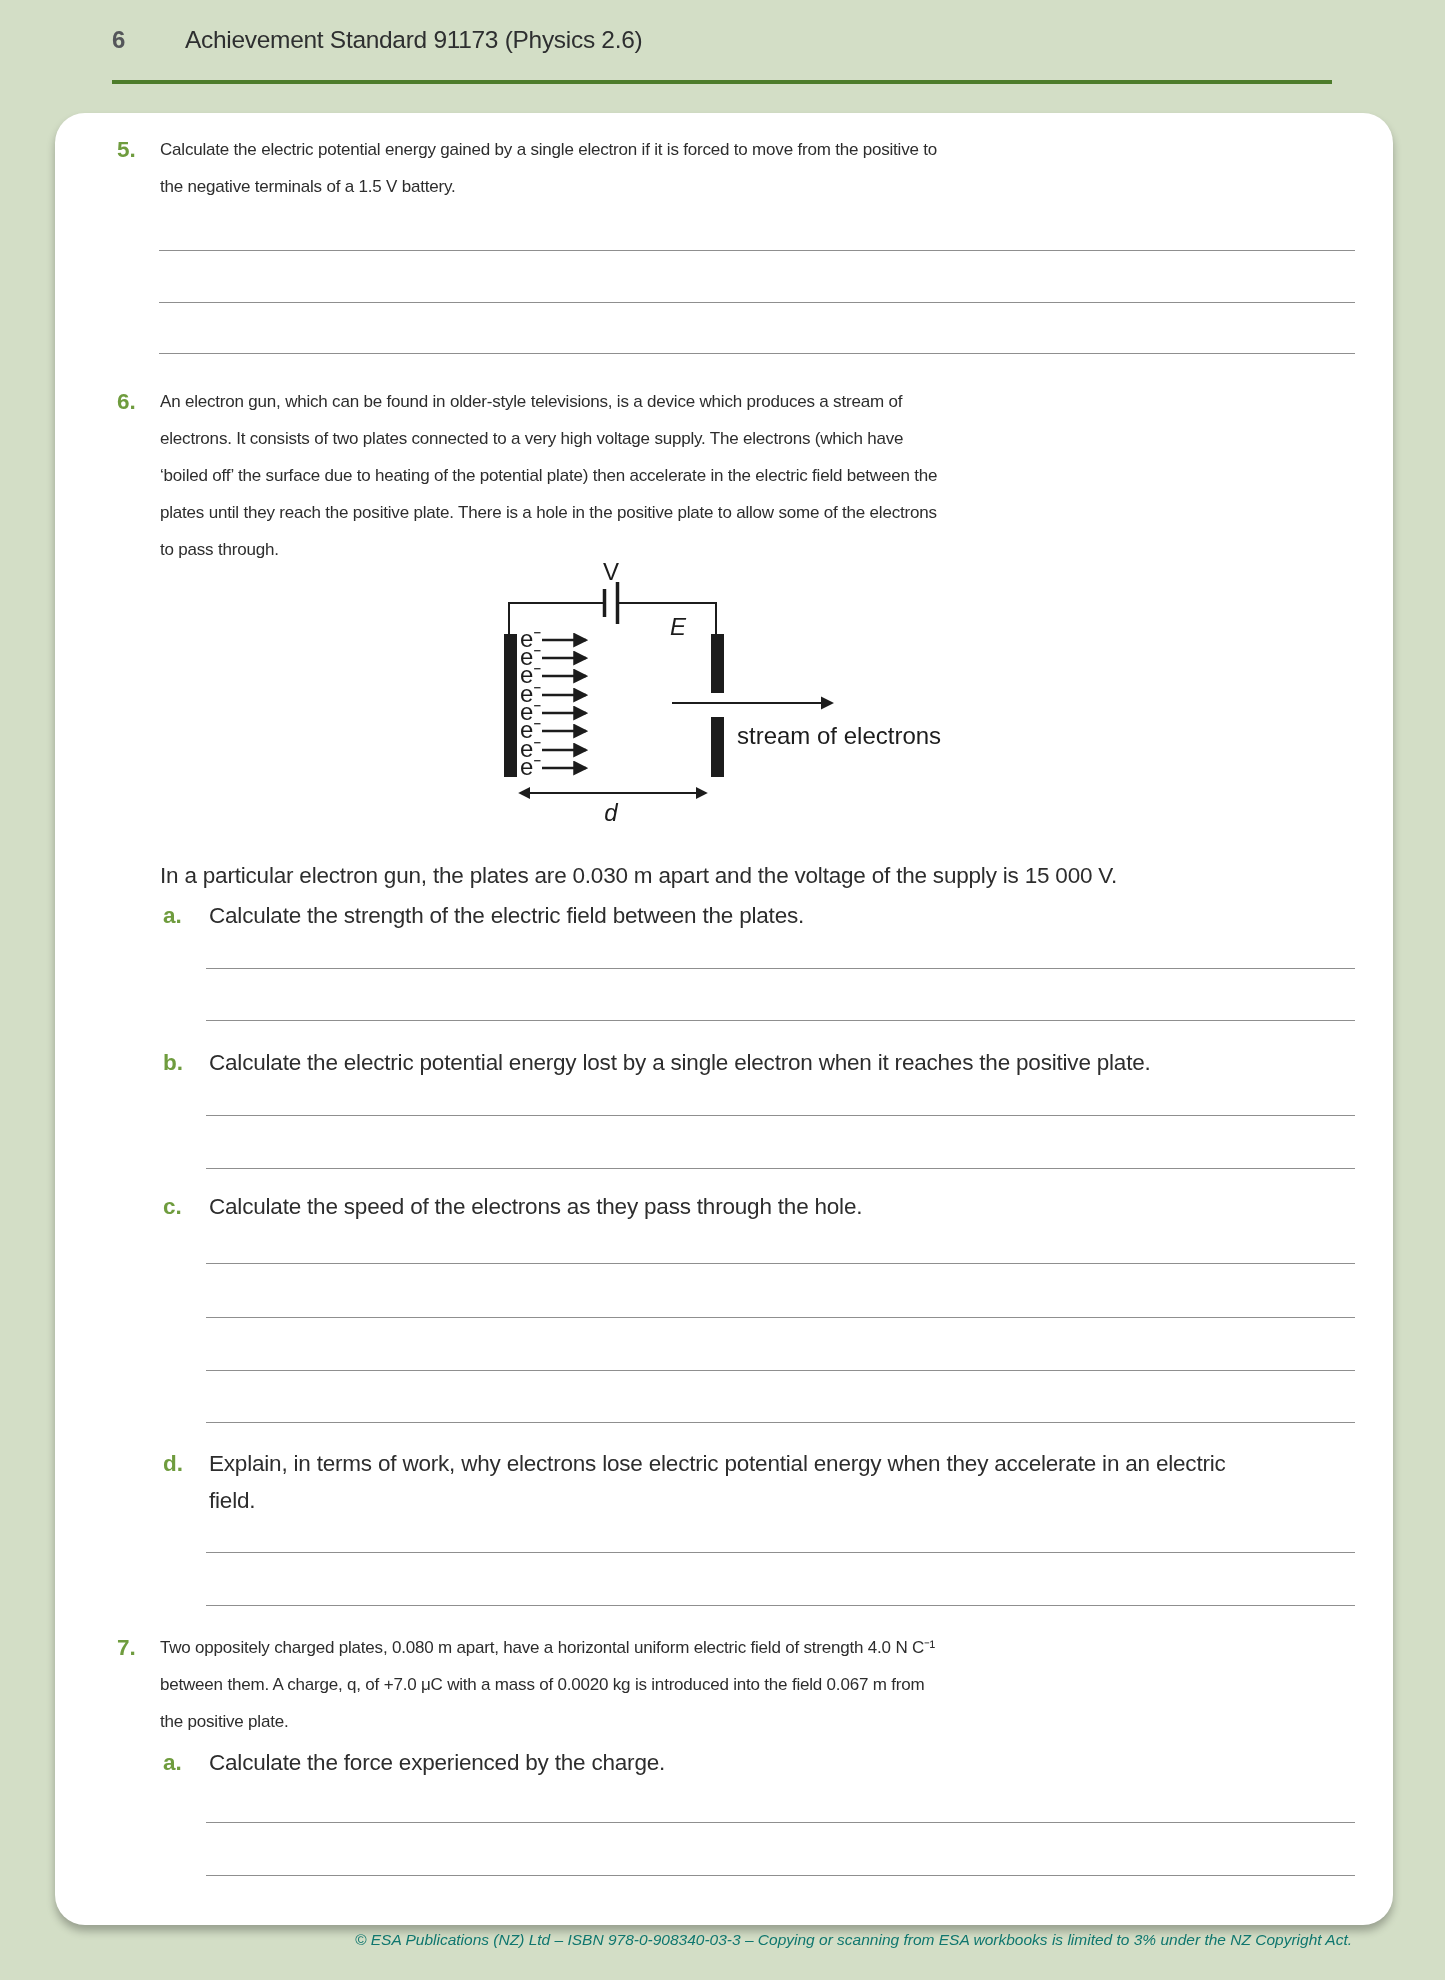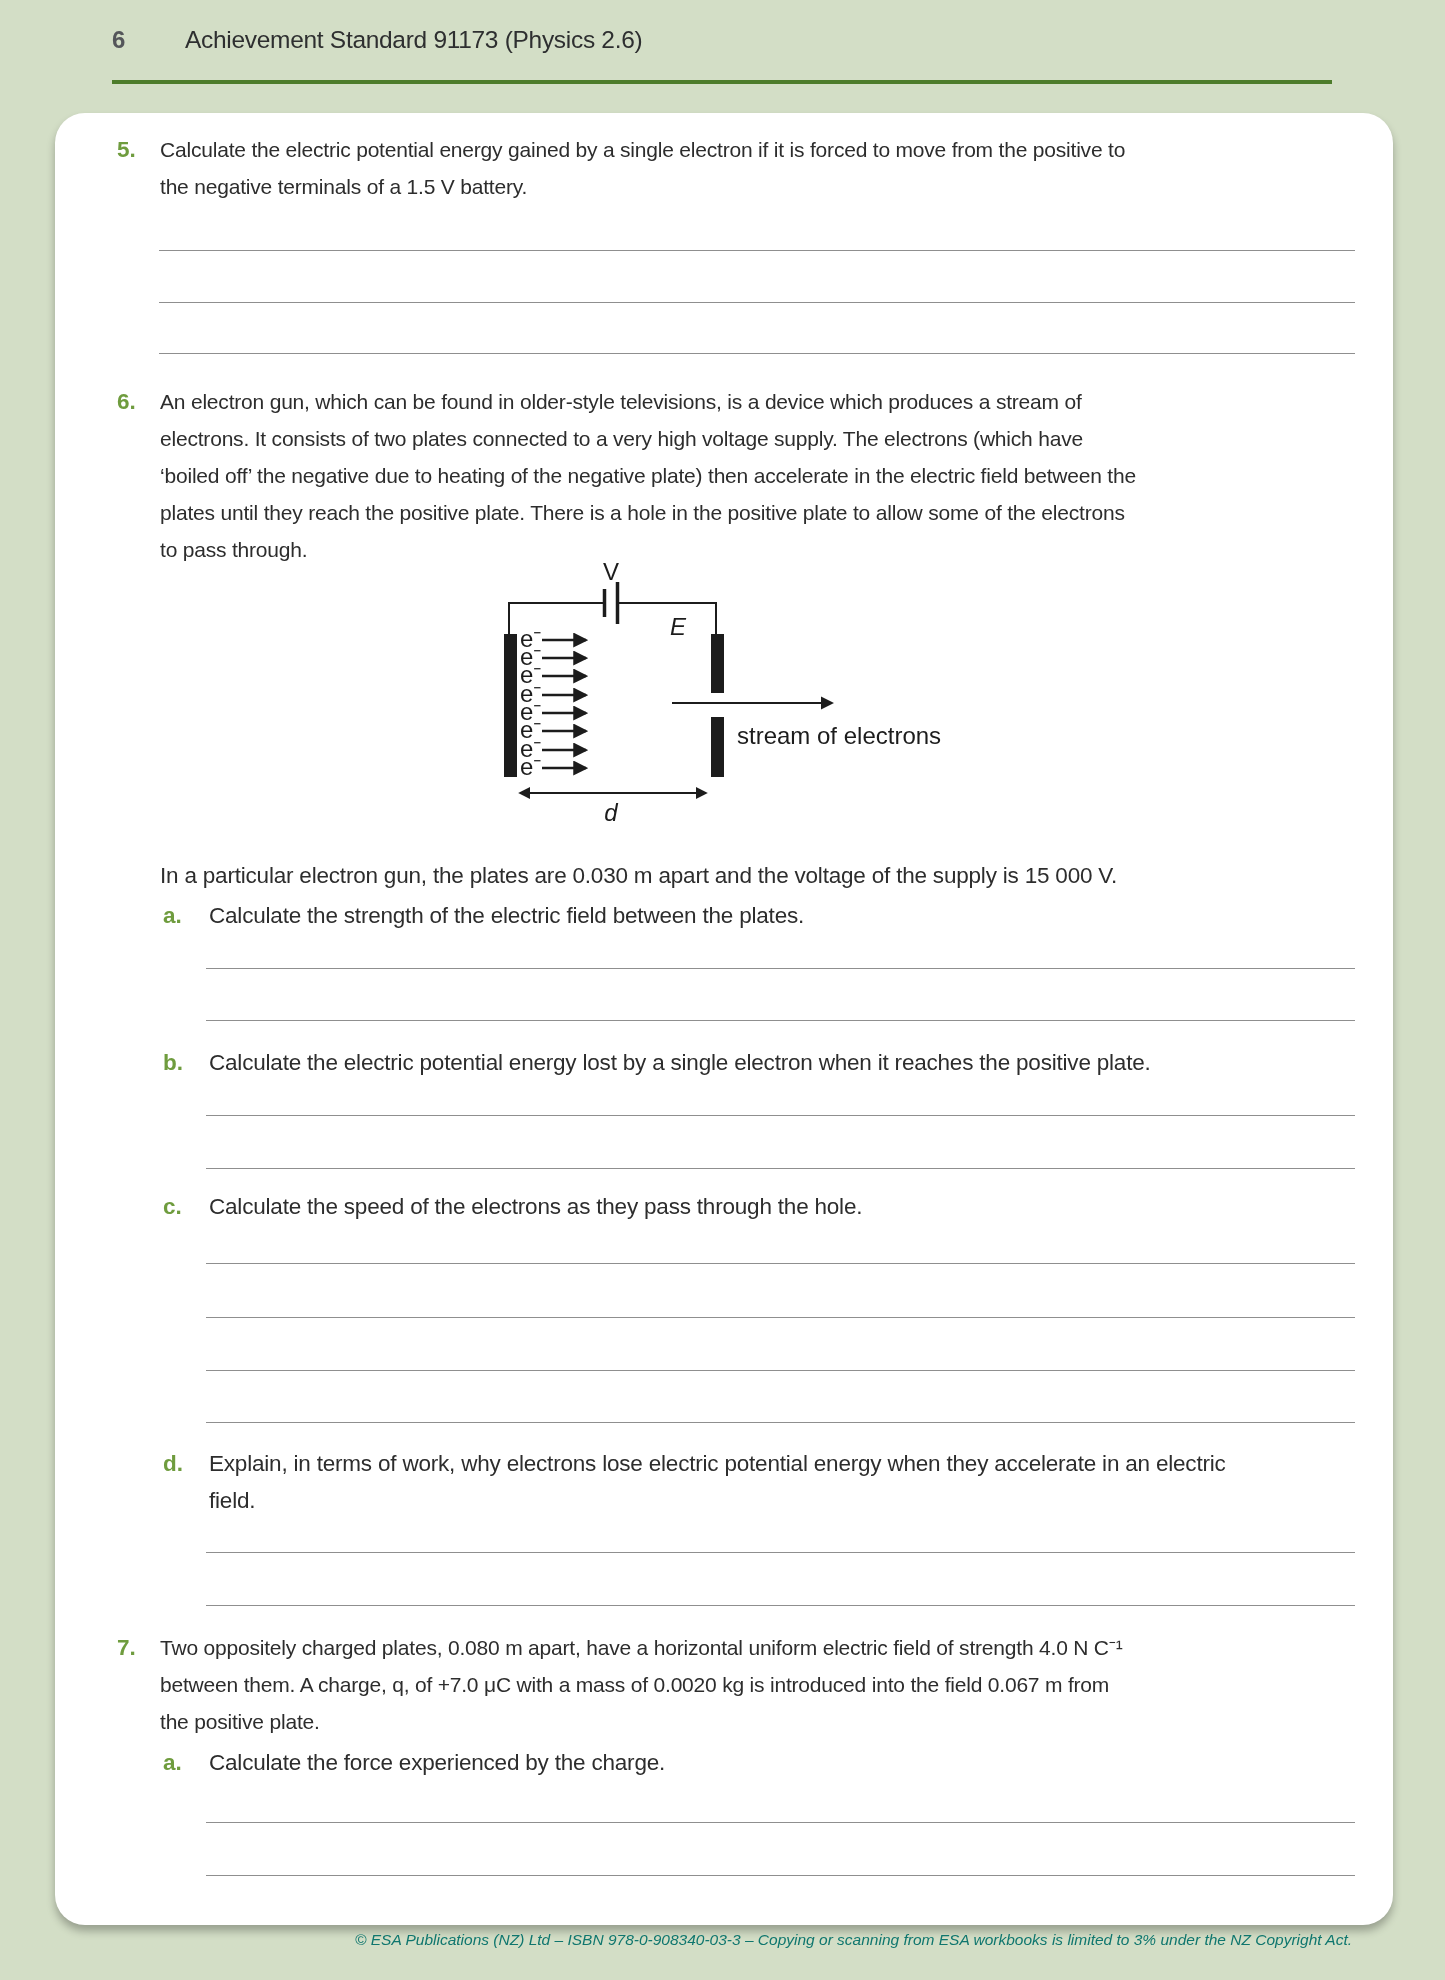--- a/index.html
+++ b/index.html
@@ -16,21 +16,21 @@
   .hrule{position:absolute; left:112px; top:80px; width:1220px; height:4px; background:#4d7c2b;}
   
   .card{
     position:absolute; left:55px; top:113px; width:1338px; height:1812px;
     background:#ffffff; border-radius:30px;
     box-shadow:0 6px 9px rgba(0,0,0,0.28);
   }
   
   .q{position:absolute; left:62px;}
   .qnum{position:absolute; left:0; top:0; font-weight:bold; font-size:22.5px; color:#6f9c3e; line-height:37px;}
-  .qtext{margin-left:43px; font-size:21px; line-height:37px; letter-spacing:-0.2px;}
+  .qtext{margin-left:43px; font-size:17px; line-height:37px; letter-spacing:-0.2px;}
   .qtext div{white-space:nowrap;}
   .part{position:absolute; left:108px;}
   .pletter{position:absolute; left:0; top:0; font-weight:bold; font-size:22.5px; color:#6f9c3e; line-height:37px;}
   .ptext{margin-left:46px; font-size:22.5px; line-height:37px; letter-spacing:-0.2px;}
   .ptext div{white-space:nowrap;}
   .intro{position:absolute; left:105px; font-size:22.5px; line-height:37px; letter-spacing:-0.2px; white-space:nowrap;}
   
   .ans{position:absolute; height:0; border-top:1.5px solid #8f8f8f;}
   
   .diagram{position:absolute;}
@@ -63,21 +63,21 @@
     </section>
     <div class="ans" style="top:137px; left:104px; width:1196px;"></div>
     <div class="ans" style="top:189px; left:104px; width:1196px;"></div>
     <div class="ans" style="top:240px; left:104px; width:1196px;"></div>
 
     <section class="q" style="top:270px;">
       <span class="qnum">6.</span>
       <div class="qtext">
         <div>An electron gun, which can be found in older-style televisions, is a device which produces a stream of</div>
         <div>electrons. It consists of two plates connected to a very high voltage supply. The electrons (which have</div>
-        <div>‘boiled off’ the negative due to heating of the negative plate) then accelerate in the electric field between the</div>
+        <div>‘boiled off’ the surface due to heating of the potential plate) then accelerate in the electric field between the</div>
         <div>plates until they reach the positive plate. There is a hole in the positive plate to allow some of the electrons</div>
         <div>to pass through.</div>
       </div>
     </section>
 
     <svg class="diagram" style="left:425px; top:443px;" width="480" height="270" viewBox="0 0 480 270">
       <defs>
         <marker id="ah" viewBox="0 0 10 10" refX="8.5" refY="5" markerWidth="6" markerHeight="6" orient="auto-start-reverse">
           <path d="M0,0 L10,5 L0,10 z" fill="#1c1c1c"></path>
         </marker>

